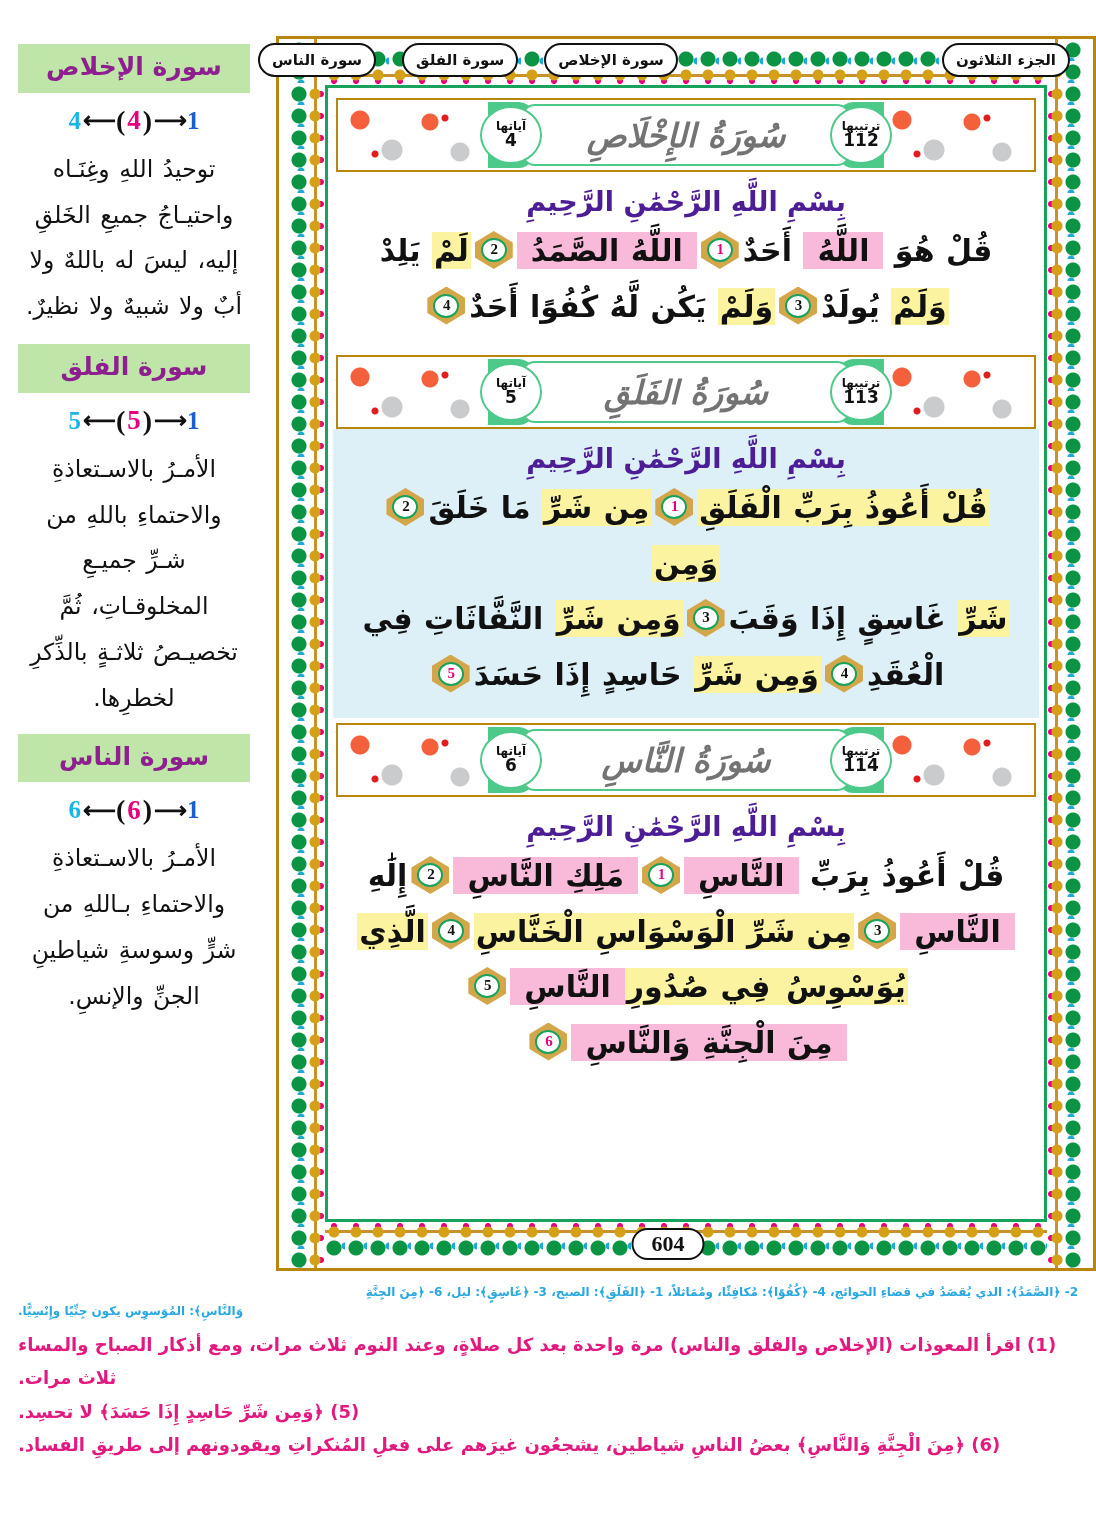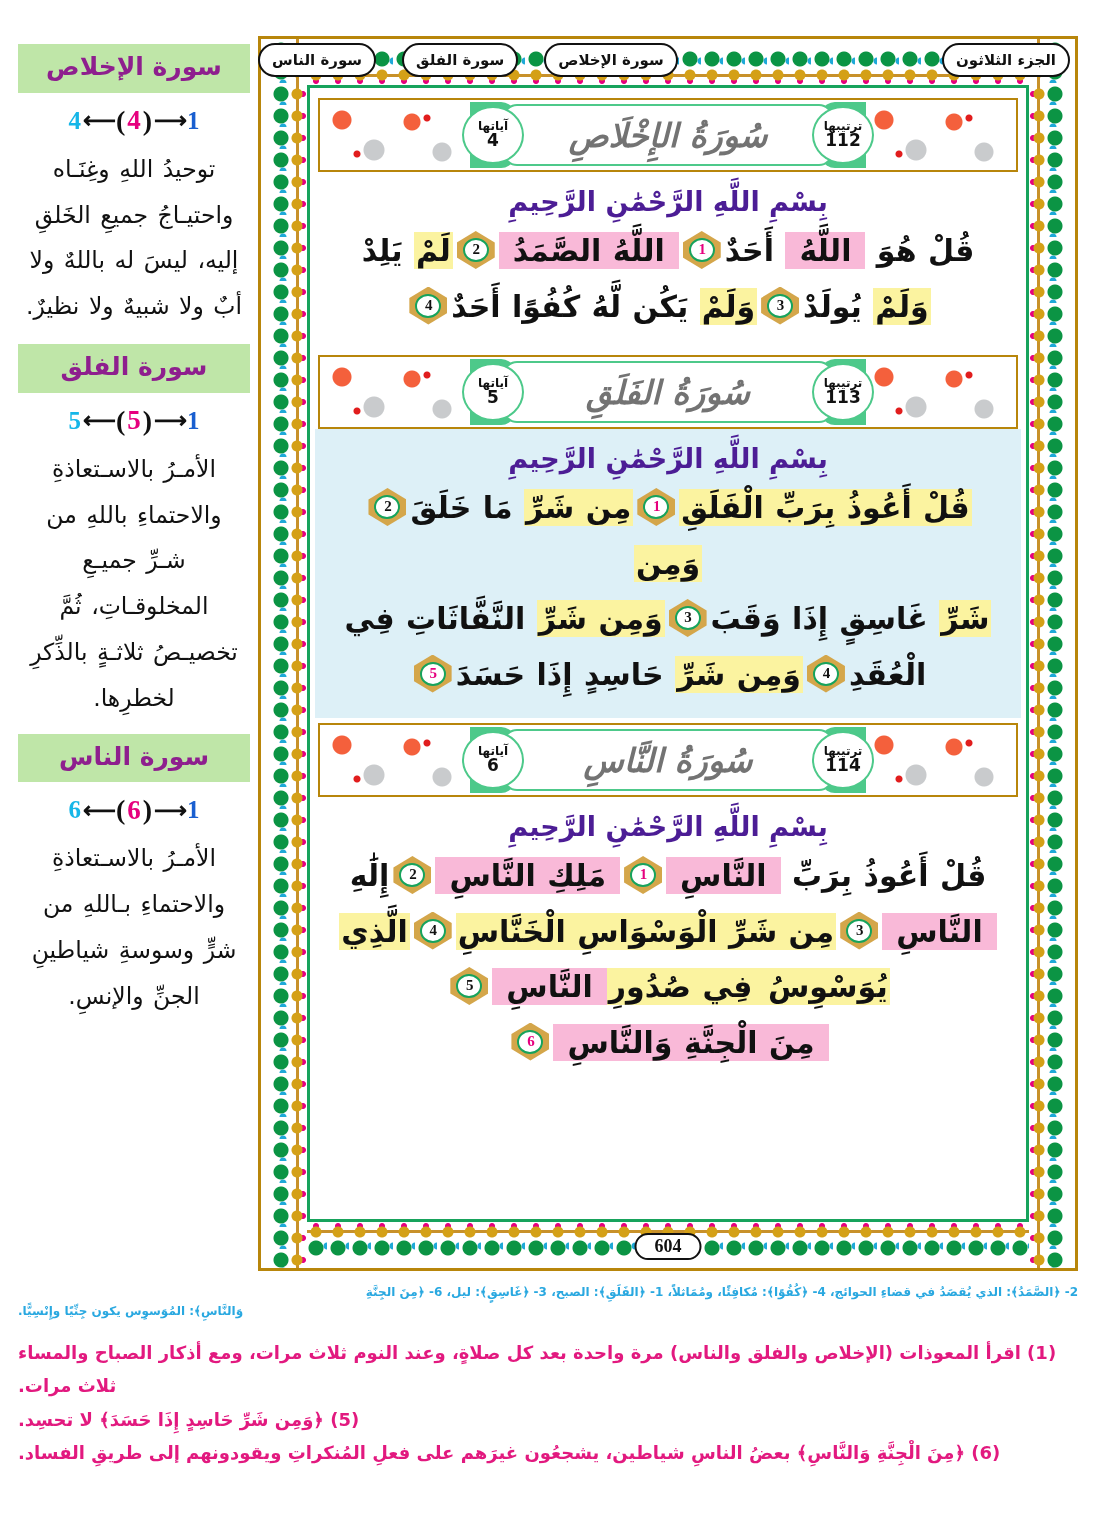--- a/index.html
+++ b/index.html
@@ -36,21 +36,21 @@
   .side-body {
     font-size: 23.5px; line-height: 1.95; color:#111;
     text-align: center; padding: 0 4px; word-spacing: 2px;
     font-family: "DejaVu Sans", "Liberation Sans", sans-serif;
   }
   .sp-ikhlas { margin-bottom: 14px; }
   .sp-falaq  { margin-bottom: 12px; }
 
   
   .frame-outer {
-    position: absolute; left: 258px; top: 36px; width: 820px; height: 1235px;
+    position: absolute; left: 276px; top: 36px; width: 820px; height: 1235px;
     border: 3px solid #b8860b;
     background: #ffffff;
     padding: 0;
   }
   .border-band {
     position: absolute; overflow: hidden; background: #fdfdf7;
   }
   .band-top    { left:0; top:0; width:100%; height:46px; }
   .band-bottom { left:0; bottom:0; width:100%; height:46px; }
   .band-left   { left:0; top:0; width:46px; height:100%; }
@@ -187,35 +187,35 @@
     font-size:15px; font-weight:bold; color:#111;
     font-family:"Liberation Serif", serif;
   }
   .ayah-mark.magenta .num { color:#e6007e; }
 
   
   .page-num {
     position:absolute; left:50%; transform:translateX(-50%);
     bottom: -20px; z-index:7;
     background:#ffffff; border:2px solid #111; border-radius:20px;
-    padding:1px 18px; font-size:18px; font-weight:bold; color:#111;
+    padding:1px 18px; font-size:22px; font-weight:bold; color:#111;
     font-family:"Liberation Serif", serif;
   }
   .pn-wrap { position:absolute; left:258px; top:1240px; width:820px; height:0; z-index:8; }
 
   
   .footnotes { position:absolute; left:18px; top:1283px; width:1060px; direction:rtl; }
   .fn-blue {
     color:#29a8e0; font-size:12px; font-weight:bold; line-height:1.55;
     text-align:justify; font-family:"DejaVu Sans","Liberation Sans",sans-serif;
   }
   .fn-blue .l2 { text-align:left; }
   .fn-pink {
     color:#e2197f; font-size:18px; font-weight:bold; line-height:1.85;
-    text-align:left; margin-top:16px;
+    text-align:left; margin-top:8px;
     font-family:"DejaVu Sans","Liberation Sans",sans-serif;
   }
   .fn-row { display:block; }
 </style>
 </head>
 <body>
 
 <div class="page">
 
   <div class="sidebar">

